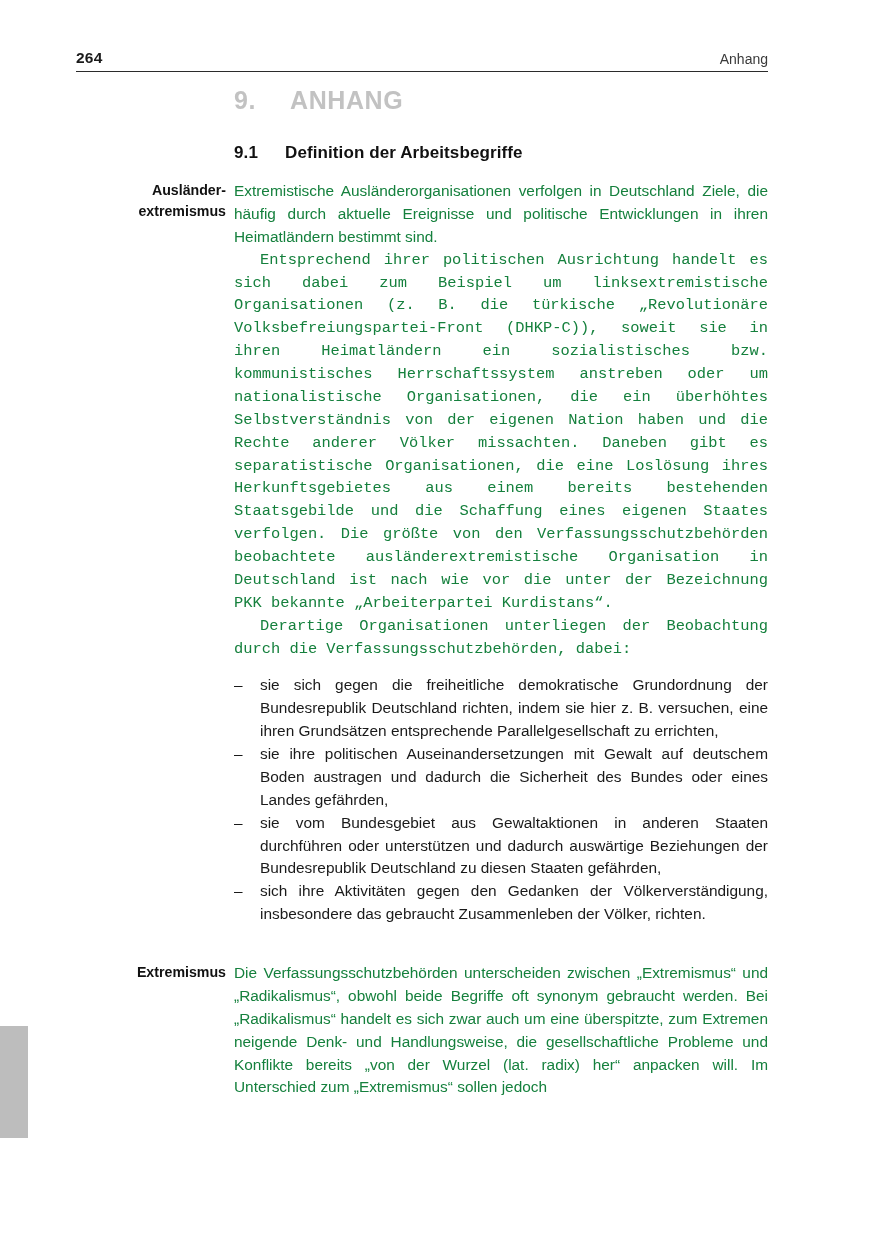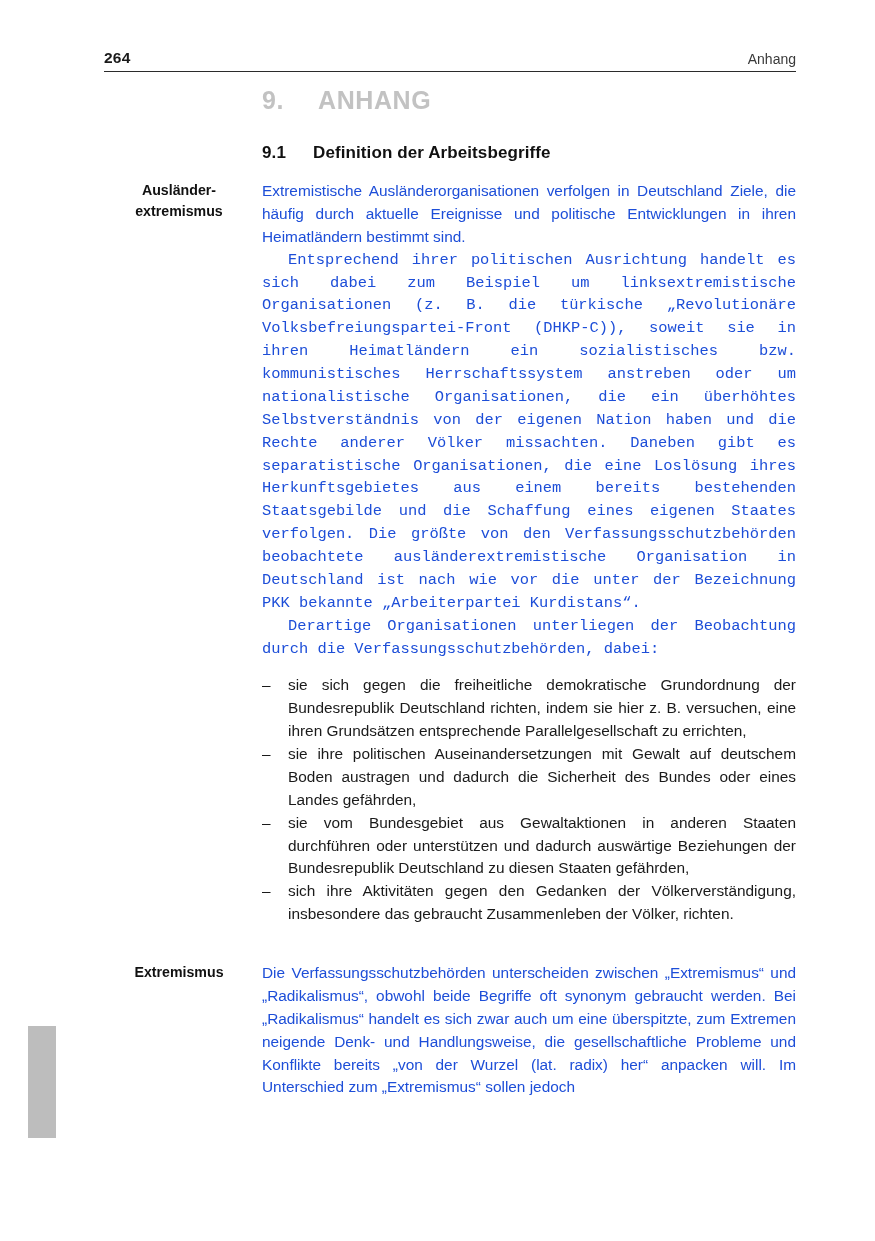--- a/index.html
+++ b/index.html
@@ -14,21 +14,20 @@
     position: relative;
     overflow: hidden;
     font-family: "Liberation Sans", "DejaVu Sans", sans-serif;
     color: #1a1a1a;
     -webkit-font-smoothing: antialiased;
   }
 
   .page {
     position: absolute;
     inset: 0;
-    margin-left: 28px;
   }
 
   
   .running-head {
     position: absolute;
     left: 76px;
     top: 50px;
     width: 692px;
     display: flex;
     justify-content: space-between;
@@ -99,30 +98,30 @@
   }
   .margin-note {
     position: absolute;
     left: 76px;
     top: 0;
     width: 150px;
     font-size: 14.2px;
     font-weight: 700;
     color: #111111;
     line-height: 1.48;
-    text-align: center;
+    text-align: right;
   }
 
   p.body {
     margin: 0;
     font-size: 15.4px;
     line-height: 1.485;
     text-align: justify;
     text-justify: inter-word;
-    color: #1d4ed8;
+    color: #15803d;
     hyphens: manual;
   }
   p.body + p.body {
     text-indent: 26px;
     font-family: Liberation Mono, monospace;
   }
 
   ul.dashlist {
     margin: 14px 0 0 0;
     padding: 0;

